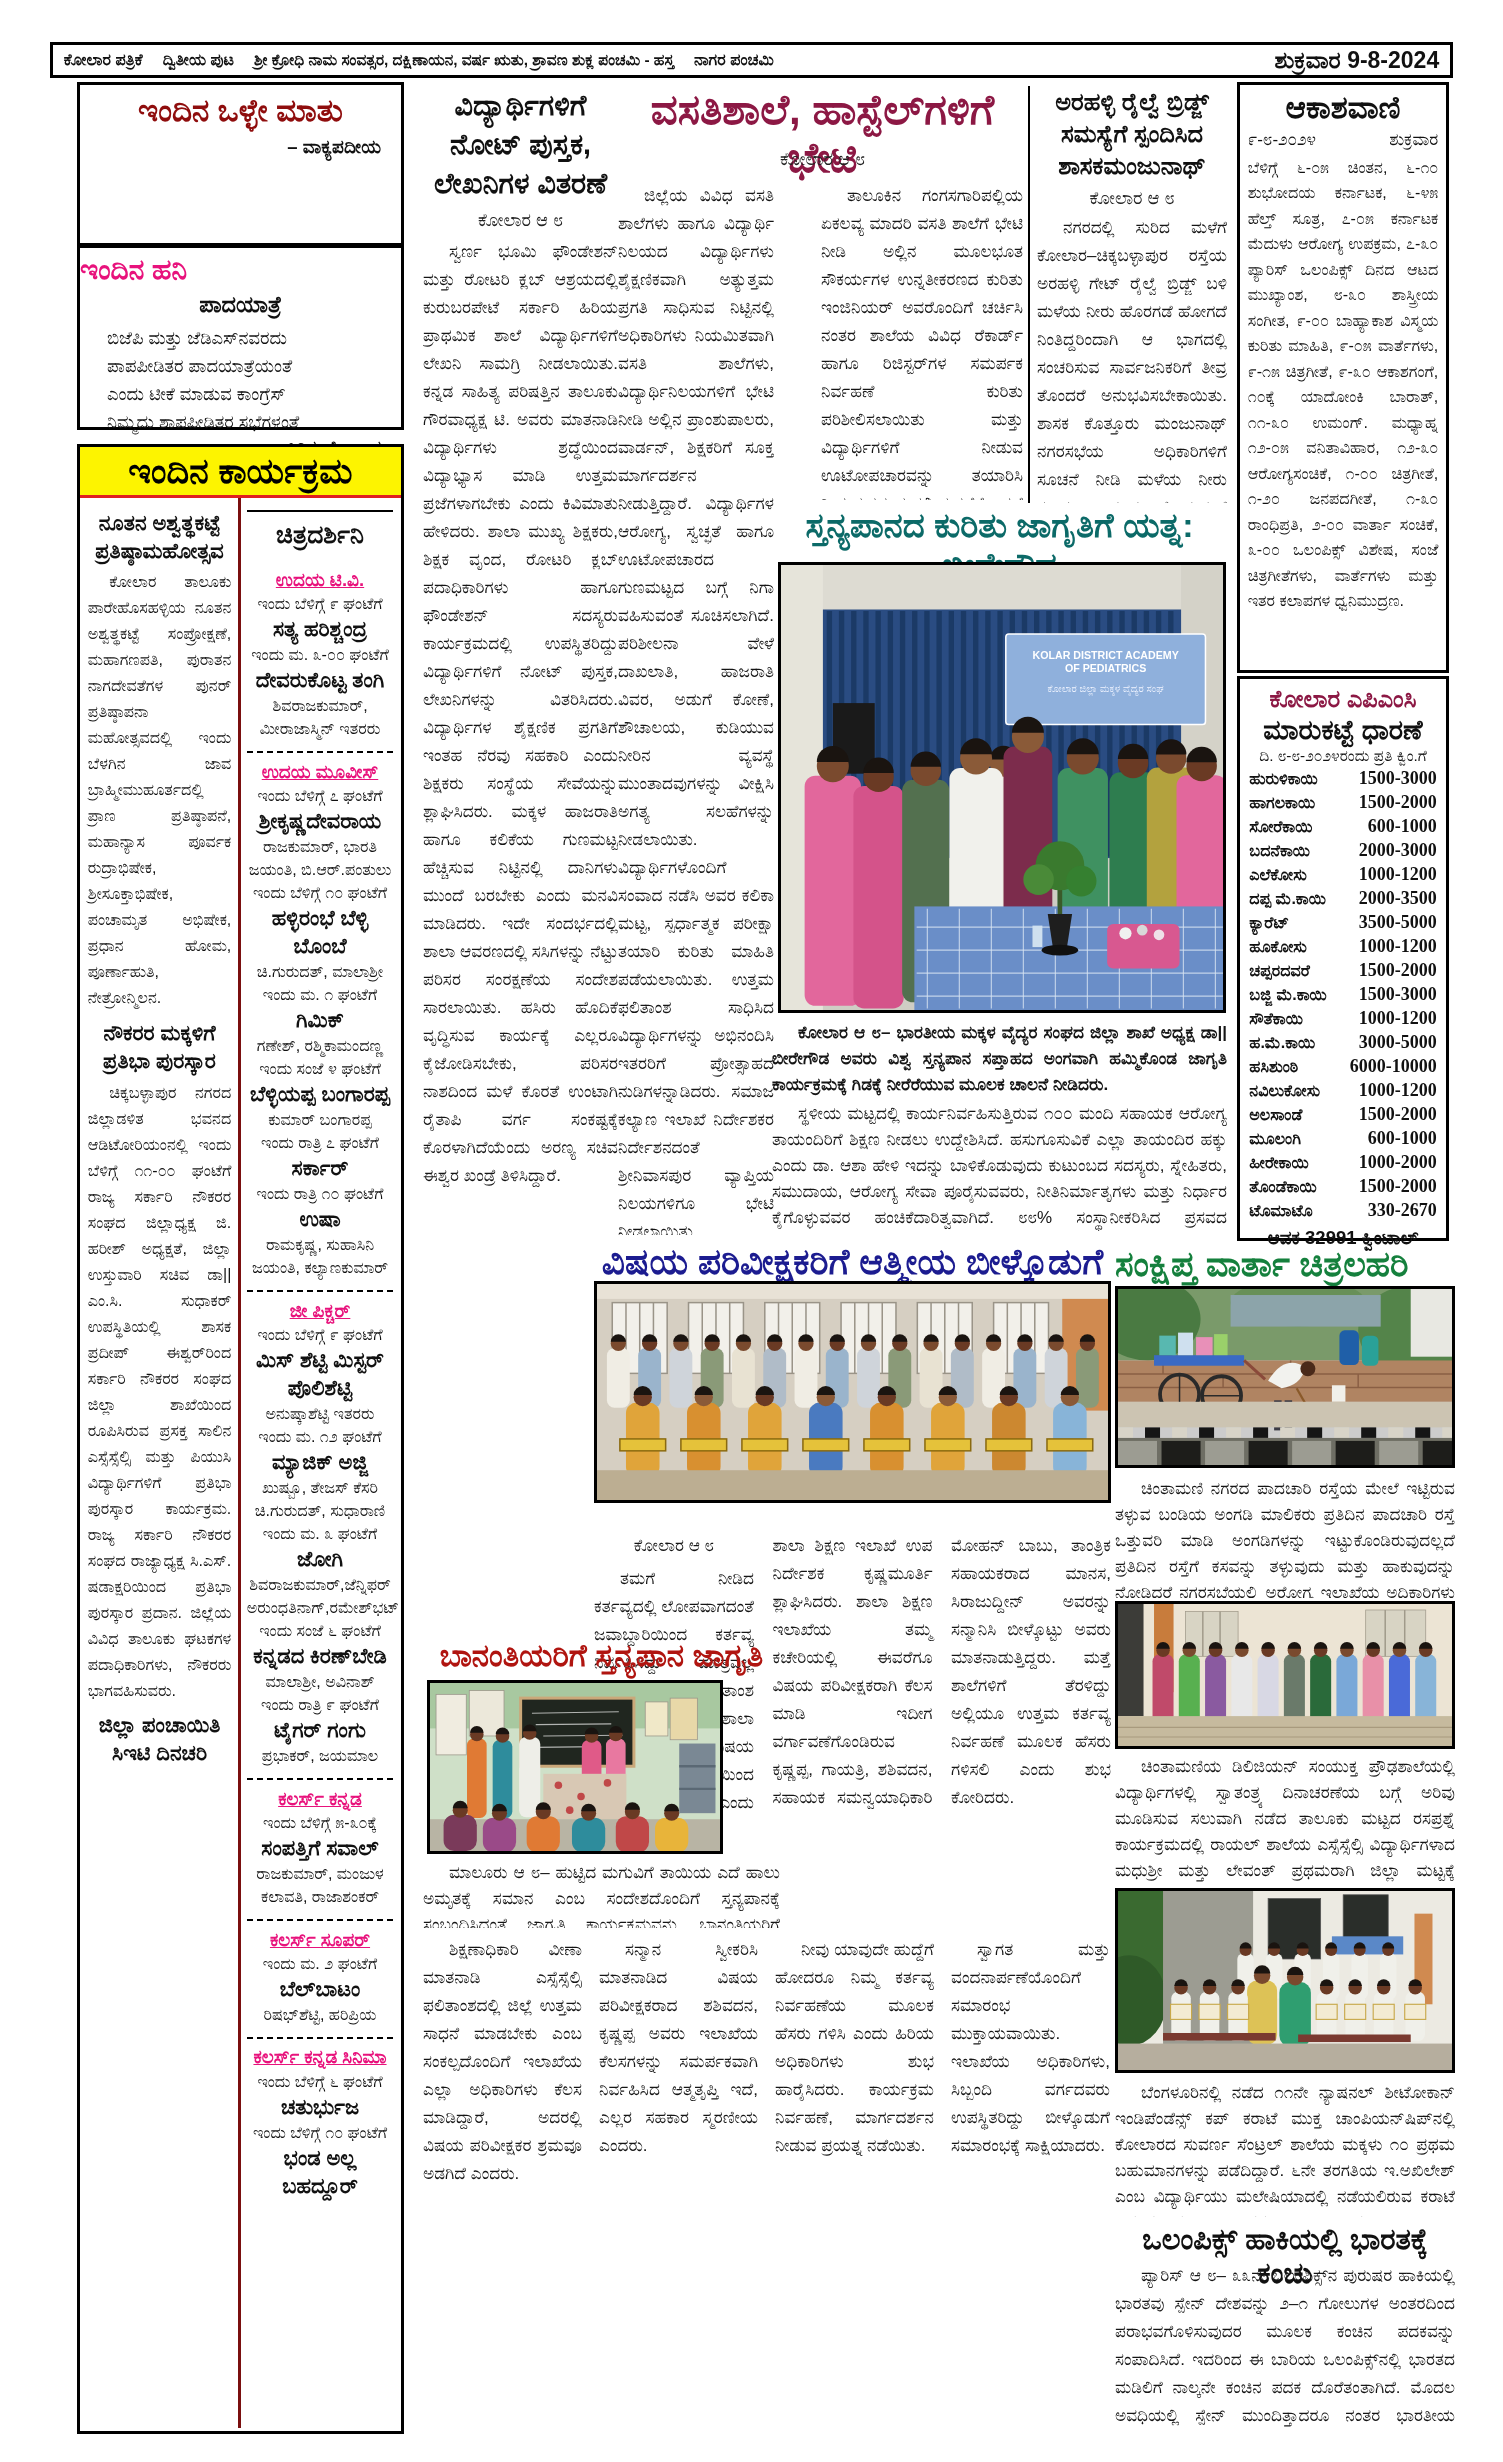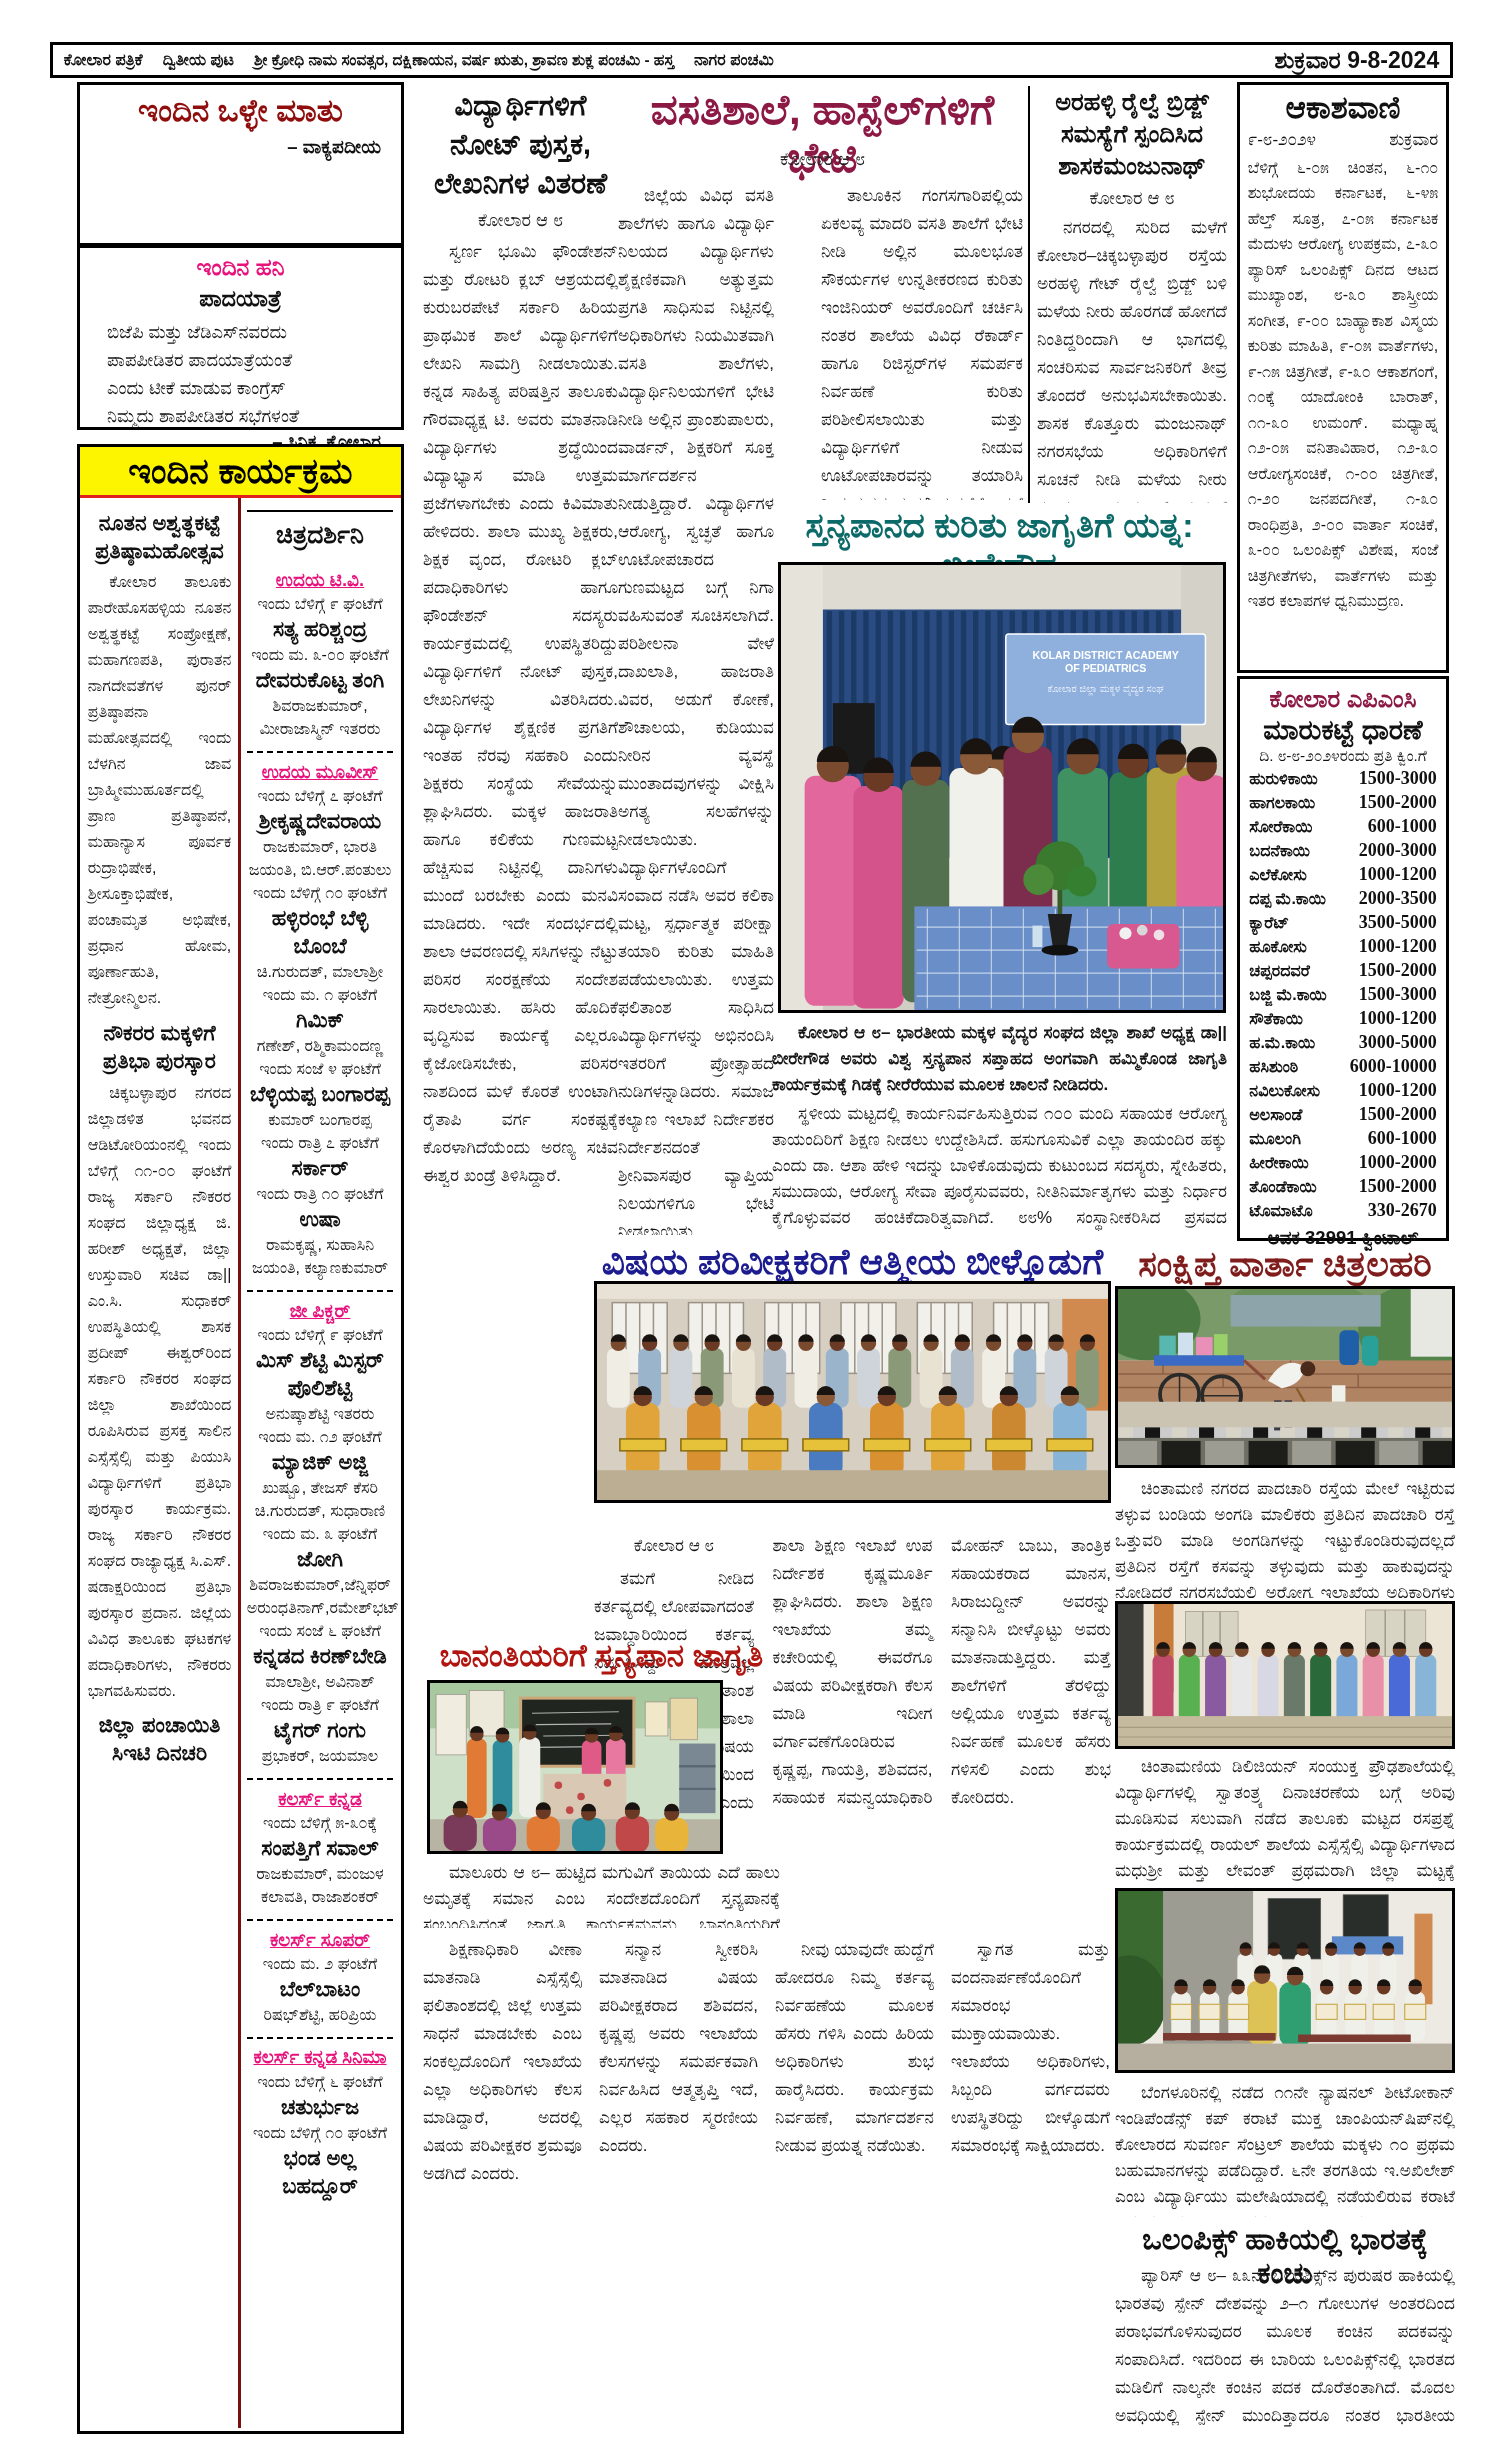--- a/index.html
+++ b/index.html
@@ -10,21 +10,21 @@
   .body-text{font-size:17px;line-height:28px;text-align:justify;color:#151515;overflow:hidden;}
   .body-text p{margin:0 0 4.6px 0;text-indent:26px;}
   .dateline{text-align:center;font-size:18px;line-height:23px;color:#222;}
   .cols3{column-count:3;column-gap:18.5px;}
   
   .masthead{display:flex;align-items:center;gap:20px;padding:0 10.8px;font-size:16px;font-weight:bold;white-space:nowrap;overflow:hidden;}
   .masthead .alman{font-weight:bold;font-size:15.4px;}
   .masthead .date{margin-left:auto;font-size:23px;font-weight:bold;}
   
   .quote-title{font-size:31px;font-weight:bold;color:#8f0d0d;text-align:center;margin-top:7.7px;}
-  .honey-title{font-size:23px;font-weight:bold;color:#e8127c;text-align:center;margin-top:6.2px;}
+  .honey-title{font-size:28px;font-weight:bold;color:#e8127c;margin-top:6.2px;}
   .honey-sub{font-size:22.4px;font-weight:bold;text-align:center;margin:4.6px 0 6.2px 0;}
   .honey-line{font-size:18px;line-height:28px;text-align:left;padding-left:27px;}
   .attrib{font-size:18.5px;font-weight:bold;text-align:right;padding-right:20px;margin-top:7.7px;}
   .yellow-banner{background:#fdf400;border-bottom:3.9px solid #e02020;display:flex;align-items:center;justify-content:center;
                  font-size:35px;font-weight:bold;color:#000;}
   .prog-head{font-size:21px;font-weight:bold;text-align:center;line-height:28px;margin:7.7px 0 4.6px 0;}
   .prog-body{font-size:16px;line-height:26px;text-align:justify;}
   .prog-body p{margin:0;text-indent:21.6px;}
   .tv-sec-title{font-size:25px;font-weight:bold;text-align:center;margin:9.3px 0 1.5px 0;border-top:2.3px double #000;padding-top:7.7px;}
   .tv-channel{color:#e8127c;font-weight:bold;font-size:18.5px;text-align:center;text-decoration:underline;margin:10.8px 0 1.5px 0;
@@ -33,21 +33,21 @@
   .tv-time{font-size:16px;text-align:center;line-height:23px;}
   .tv-title{font-size:21px;font-weight:bold;text-align:center;line-height:28px;}
   .tv-cast{font-size:16px;text-align:center;line-height:23px;}
   
   .hl-col2{font-size:28.6px;font-weight:bold;text-align:center;line-height:39px;}
   .hl-hostel{font-size:42px;font-weight:bold;color:#8c1844;text-align:center;}
   .hl-rail{font-size:24px;font-weight:bold;text-align:center;line-height:32px;}
   .hl-teal{font-size:34px;font-weight:bold;color:#0c6a68;text-align:center;}
   .hl-blue{font-size:36px;font-weight:bold;color:#1c1c90;text-align:center;}
   .hl-red{font-size:31px;font-weight:bold;color:#b01510;text-align:center;}
-  .hl-plum{font-size:35px;font-weight:bold;color:#7f1d1d;text-align:center;}
+  .hl-plum{font-size:35px;font-weight:bold;color:#15803d;text-align:left;}
   .hl-sport{font-size:29px;font-weight:bold;text-align:center;}
   .caption{font-size:17px;line-height:26px;text-align:justify;color:#151515;}
   
   .radio-title{font-size:31px;font-weight:bold;text-align:center;margin-top:4.6px;}
   .radio-dateline{display:flex;justify-content:space-between;font-size:17px;padding:4.6px 7.7px 1.5px 7.7px;}
   .radio-body{font-size:16px;line-height:25.5px;text-align:justify;padding:3.1px 7.7px;}
   .mkt-t1{font-size:24px;font-weight:bold;color:#8c1844;text-align:center;margin-top:6.2px;}
   .mkt-t2{font-size:27px;font-weight:bold;text-align:center;margin:1.5px 0;}
   .mkt-dl{font-size:15.4px;text-align:center;margin-bottom:3.1px;}
   .mrow{display:flex;justify-content:space-between;align-items:baseline;padding:0 9.3px;height:24px;}

